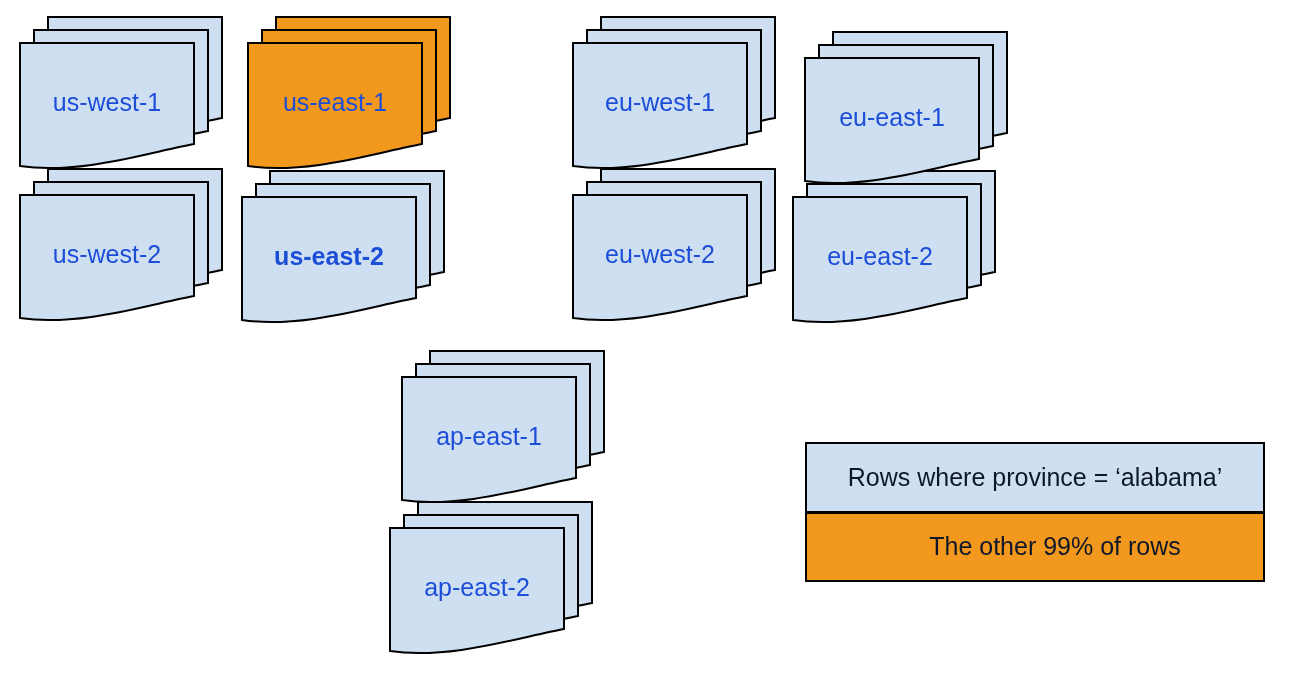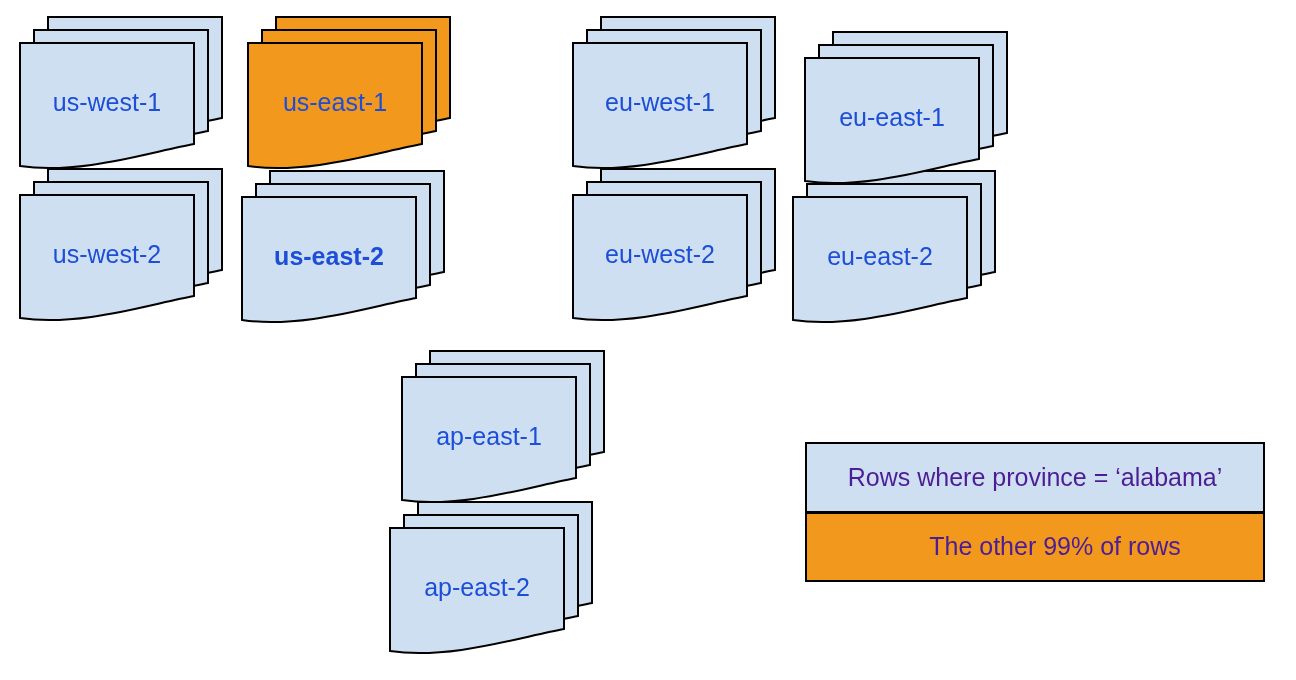--- a/index.html
+++ b/index.html
@@ -58,21 +58,21 @@
     display: flex;
     flex-direction: column;
     z-index: 1;
   }
   .legend-row {
     flex: 1;
     display: flex;
     align-items: center;
     justify-content: center;
     font-size: 25px;
-    color: #4c1d95;
+    color: #0f172a;
   }
   .legend-row.blue   { background: var(--doc-blue, #cfdff2); }
   .legend-row.orange { background: var(--doc-orange, #f2981d); border-top: 3px solid #000000; padding-left: 40px; }
 </style>
 </head>
 <body>
 
 <div class="canvas">
 
   <div class="stack" style="left:19px; top:16px; z-index:3;">

